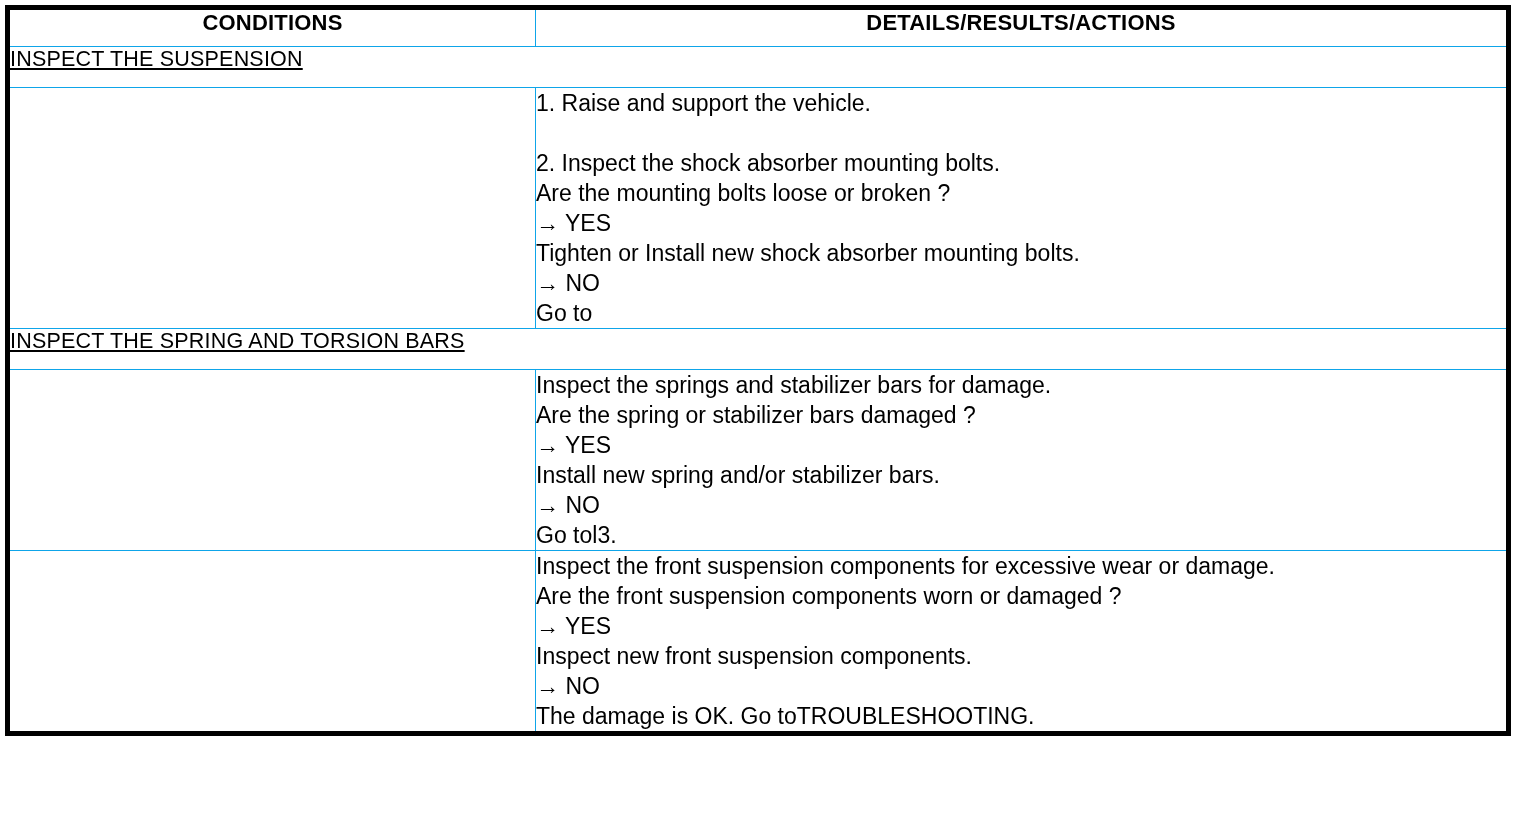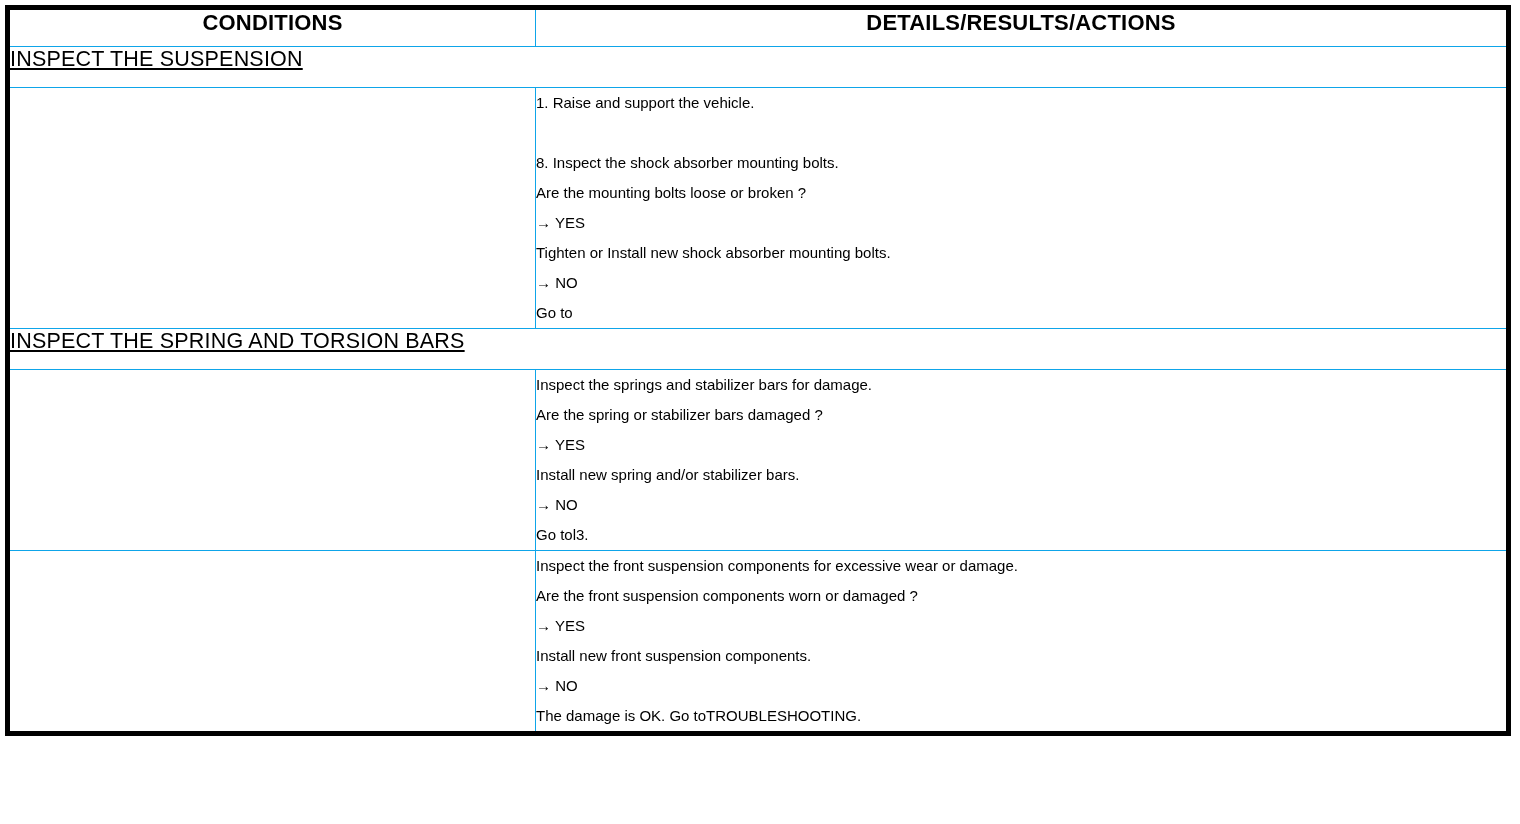--- a/index.html
+++ b/index.html
@@ -37,21 +37,21 @@
     height: 40px;
     font-size: 21.5px;
     font-weight: normal;
     vertical-align: middle;
     padding: 0 0 0 5px;
     letter-spacing: 0.2px;
     text-decoration: underline;
   }
   td.cond-cell { background: #ffffff; }
   td.det-cell {
-    font-size: 15px;
+    font-size: 23px;
     padding: 7px 6px 5px 6px;
   }
   .line {
     line-height: 30px;
     white-space: nowrap;
   }
   .line.indent { }
   .b { font-weight: normal; }
 </style>
 </head>
@@ -70,21 +70,21 @@
   </thead>
   <tbody id="table-body">
       <tr>
         <td colspan="2" class="section-cell">INSPECT THE SUSPENSION</td>
       </tr>
       <tr>
         <td class="cond-cell"></td>
         <td class="det-cell">
           <div class="line"><span>1. Raise and support the vehicle.</span></div>
           <div class="line">&nbsp;</div>
-          <div class="line"><span>8. Inspect the shock absorber mounting bolts.</span></div>
+          <div class="line"><span>2. Inspect the shock absorber mounting bolts.</span></div>
           <div class="line indent"><span>Are the mounting bolts loose or broken ?</span></div>
           <div class="line indent"><span>→ </span><span class="b">YES</span></div>
           <div class="line indent"><span>Tighten or Install new shock absorber mounting bolts.</span></div>
           <div class="line indent"><span>→ </span><span class="b">NO</span></div>
           <div class="line indent"><span>Go to</span></div>
         </td>
       </tr>
       <tr>
         <td colspan="2" class="section-cell">INSPECT THE SPRING AND TORSION BARS</td>
       </tr>
@@ -98,19 +98,19 @@
           <div class="line"><span>→ </span><span class="b">NO</span></div>
           <div class="line"><span>Go tol</span><span class="b">3.</span></div>
         </td>
       </tr>
       <tr>
         <td class="cond-cell"></td>
         <td class="det-cell">
           <div class="line"><span>Inspect the front suspension components for excessive wear or damage.</span></div>
           <div class="line"><span>Are the front suspension components worn or damaged ?</span></div>
           <div class="line"><span>→ </span><span class="b">YES</span></div>
-          <div class="line"><span>Install new front suspension components.</span></div>
+          <div class="line"><span>Inspect new front suspension components.</span></div>
           <div class="line"><span>→ </span><span class="b">NO</span></div>
           <div class="line"><span>The damage is OK. Go to</span><span class="b">TROUBLESHOOTING.</span></div>
         </td>
       </tr>
     </tbody>
 </table>
 
 </body></html>

